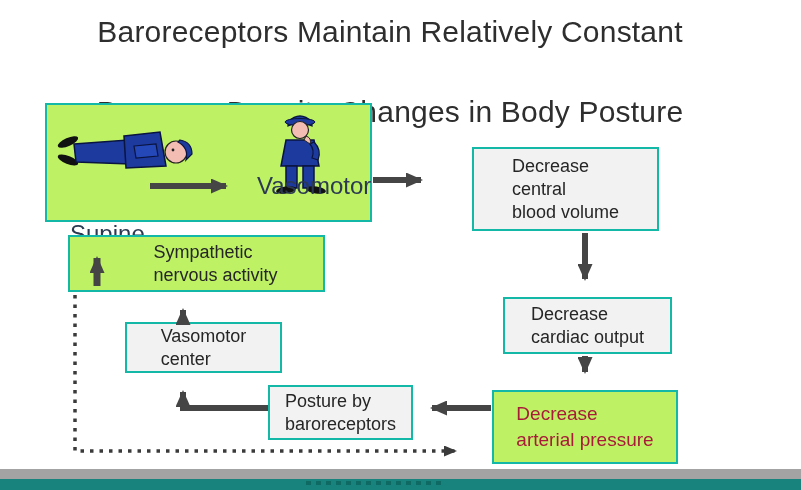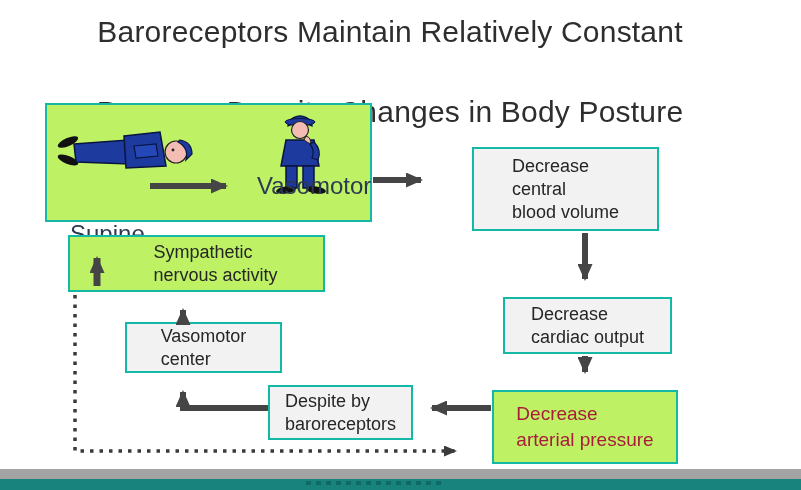--- a/index.html
+++ b/index.html
@@ -72,21 +72,21 @@
   <div class="box" style="left:472px;top:147px;width:187px;height:84px;">Decrease
 central
 blood volume</div>
 
   <div class="box" style="left:503px;top:297px;width:169px;height:57px;">Decrease
 cardiac output</div>
 
   <div class="box white crimson" style="left:492px;top:390px;width:186px;height:74px;font-size:19px;line-height:26px;">Decrease
 arterial pressure</div>
 
-  <div class="box" style="left:268px;top:385px;width:145px;height:55px;">Despite by
+  <div class="box" style="left:268px;top:385px;width:145px;height:55px;">Posture by
 baroreceptors</div>
 
   <div class="box" style="left:125px;top:322px;width:157px;height:51px;">Vasomotor
 center</div>
 
   <div class="box white" style="left:68px;top:235px;width:257px;height:57px;padding-left:38px;">Sympathetic
 nervous activity</div>
 
   <svg id="arrow-layer" width="801" height="490" viewBox="0 0 801 490">
     <defs>

